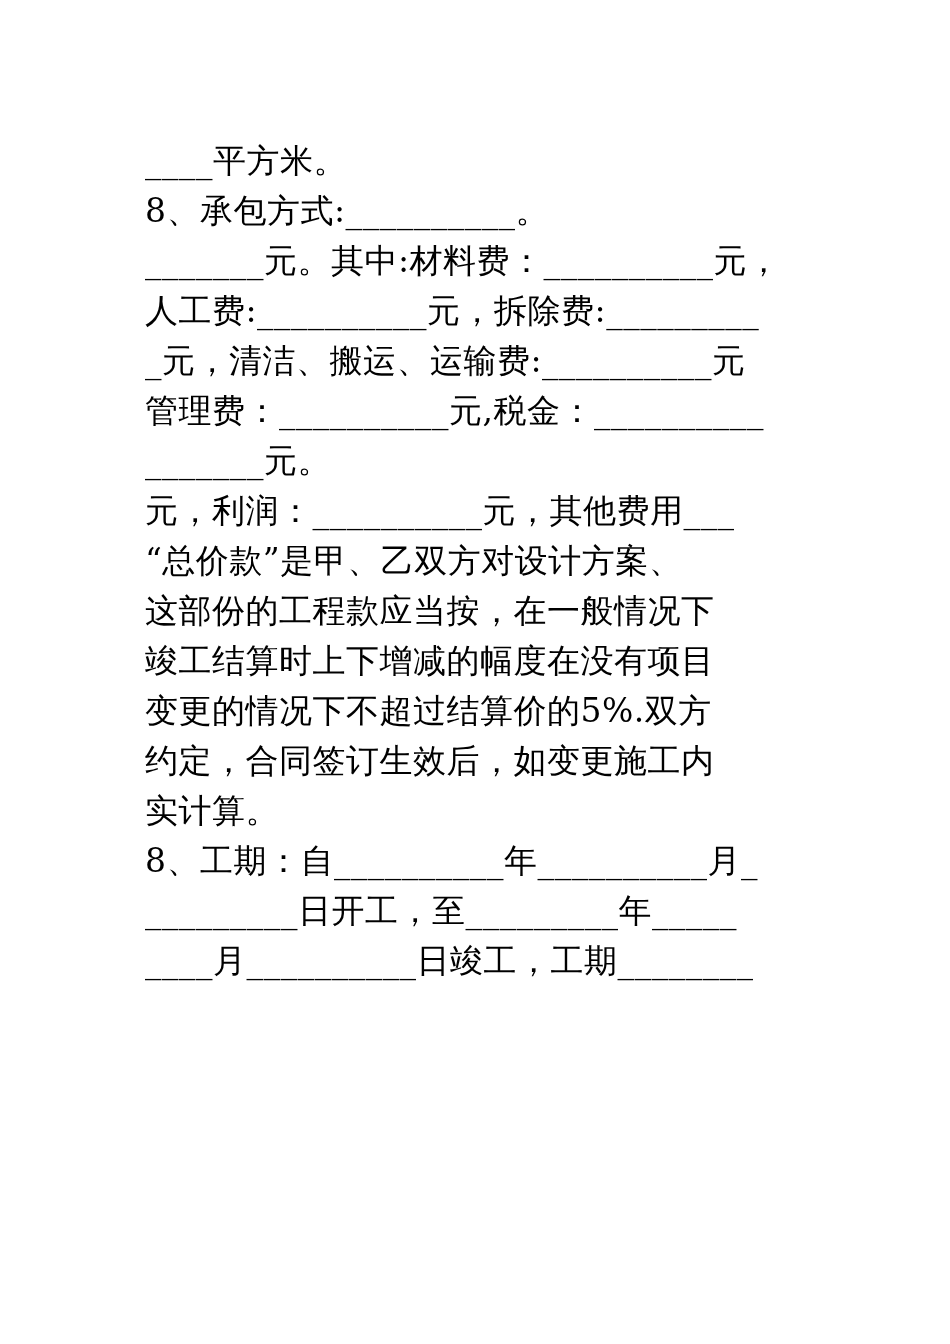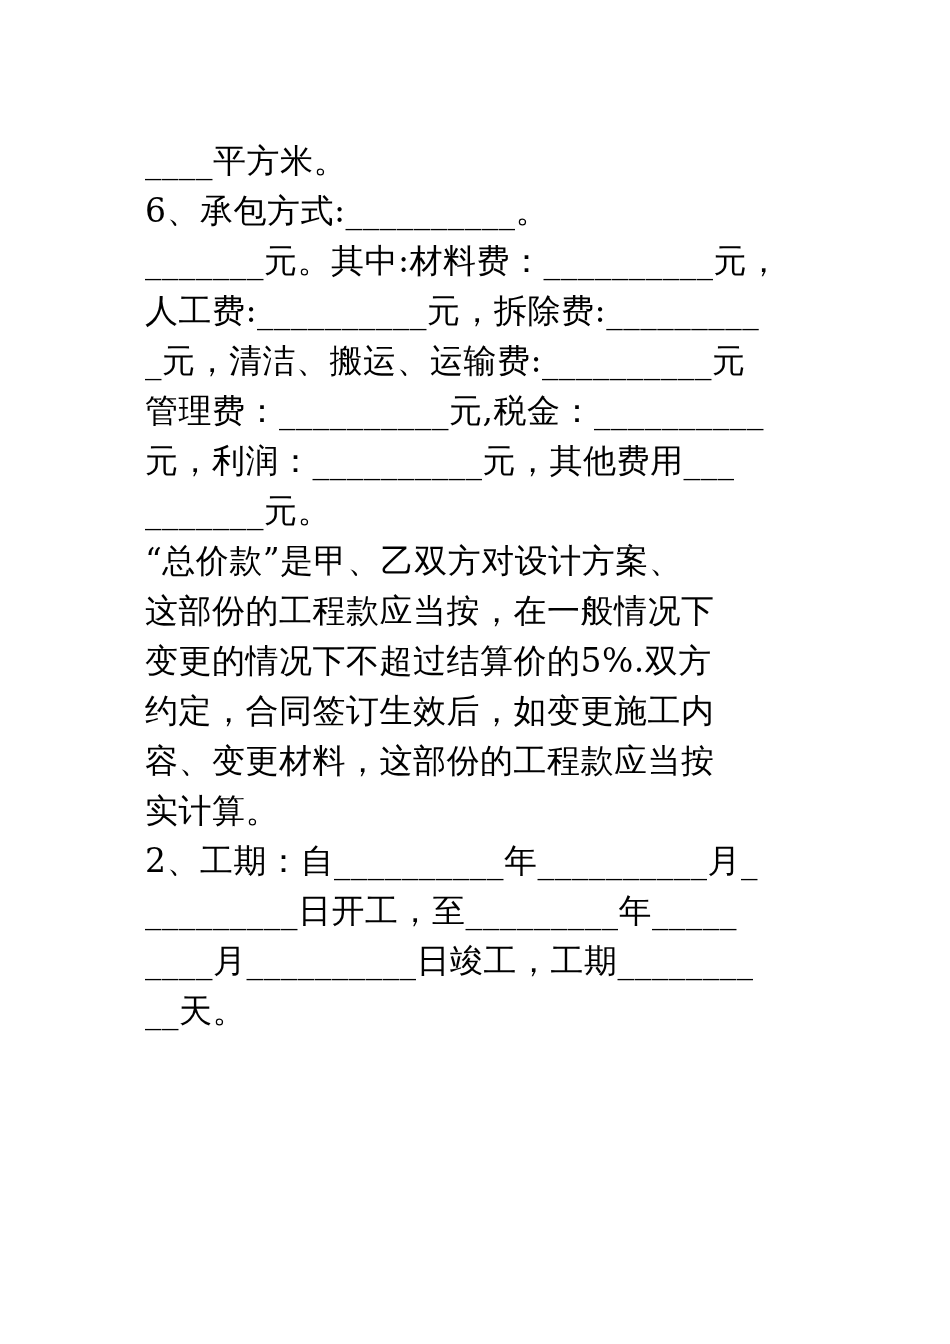--- a/index.html
+++ b/index.html
@@ -36,31 +36,30 @@
       white-space: nowrap;
       letter-spacing: 0.5px;
     }
   </style>
 </head>
 <body>
 
 <div class="page">
   <div class="content">
     <div class="line">____平方米。</div>
-    <div class="line">6、承包方式:__________。</div>
+    <div class="line">8、承包方式:__________。</div>
     <div class="line">_______元。其中:材料费：__________元，</div>
     <div class="line">人工费:__________元，拆除费:_________</div>
     <div class="line">_元，清洁、搬运、运输费:__________元</div>
     <div class="line">管理费：__________元,税金：__________</div>
+    <div class="line">_______元。</div>
     <div class="line">元，利润：__________元，其他费用___</div>
-    <div class="line">_______元。</div>
     <div class="line">“总价款”是甲、乙双方对设计方案、</div>
     <div class="line">这部份的工程款应当按，在一般情况下</div>
+    <div class="line">竣工结算时上下增减的幅度在没有项目</div>
     <div class="line">变更的情况下不超过结算价的5%.双方</div>
     <div class="line">约定，合同签订生效后，如变更施工内</div>
-    <div class="line">容、变更材料，这部份的工程款应当按</div>
     <div class="line">实计算。</div>
-    <div class="line">2、工期：自__________年__________月_</div>
+    <div class="line">8、工期：自__________年__________月_</div>
     <div class="line">_________日开工，至_________年_____</div>
     <div class="line">____月__________日竣工，工期________</div>
-    <div class="line">__天。</div>
   </div>
 </div>
 
 </body></html>

